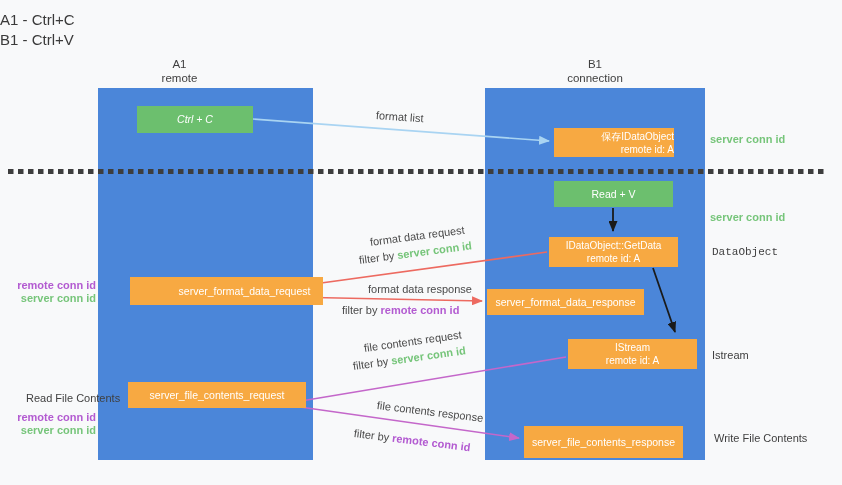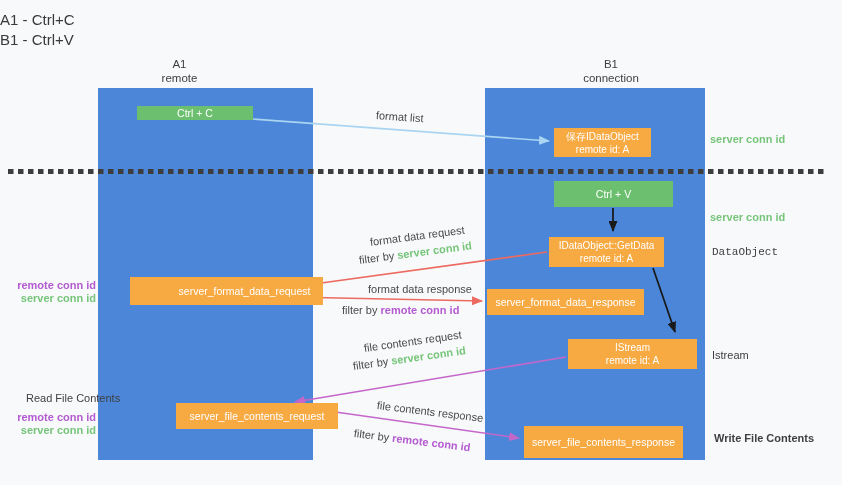--- a/index.html
+++ b/index.html
@@ -10,21 +10,21 @@
   }
   .title-block {
     position:absolute; left:0; top:10px; width:842px;
     text-align:left; color:#3a3a3a; font-size:15px; line-height:20px;
   }
   .lane-header {
     position:absolute; top:57px; text-align:center;
     color:#3f3f3f; font-size:11.5px; line-height:14px;
   }
   .lane-header.a1 { left:72px; width:215px; }
-  .lane-header.b1 { left:501px; width:220px; }
+  .lane-header.b1 { left:485px; width:220px; }
   .lane {
     position:absolute; top:88px; height:372px; background:#4b86d9;
   }
   .lane.a1 { left:98px; width:215px; }
   .lane.b1 { left:485px; width:220px; }
   svg.overlay { position:absolute; left:0; top:0; z-index:3; }
   .node {
     position:absolute; z-index:4; display:flex; flex-direction:column;
     align-items:center; justify-content:center; text-align:center;
     color:#ffffff; font-size:10.5px; line-height:13px; white-space:nowrap;
@@ -91,52 +91,52 @@
 
     <line x1="547" y1="252" x2="292" y2="287" stroke="#ed6a60" stroke-width="1.6" marker-end="url(#m-red)"></line>
 
     <line x1="290" y1="297" x2="482" y2="301" stroke="#ed6a60" stroke-width="1.6" marker-end="url(#m-red)"></line>
 
     <line x1="566" y1="357" x2="295" y2="402" stroke="#c467ca" stroke-width="1.6" marker-end="url(#m-purple)"></line>
 
     <line x1="293" y1="406" x2="519" y2="438" stroke="#c467ca" stroke-width="1.6" marker-end="url(#m-purple)"></line>
   </svg>
 
-  <div class="node green" style="left:137px;top:106px;width:116px;height:14px;">
+  <div class="node green" style="left:137px;top:106px;width:116px;height:27px;font-style:italic;">
     <div>Ctrl + C</div>
   </div>
 
-  <div class="node orange" style="left:554px;top:128px;width:97px;height:29px;font-size:10px;">
+  <div class="node orange" style="left:554px;top:128px;width:120px;height:29px;font-size:10px;align-items:flex-end;">
     <div>保存IDataObject</div>
     <div>remote id: A</div>
   </div>
 
   <div class="node green" style="left:554px;top:181px;width:119px;height:26px;">
-    <div>Ctrl + V</div>
+    <div>Read + V</div>
   </div>
 
-  <div class="node orange" style="left:549px;top:237px;width:115px;height:30px;font-size:10px;">
+  <div class="node orange" style="left:549px;top:237px;width:129px;height:30px;font-size:10px;">
     <div>IDataObject::GetData</div>
     <div>remote id: A</div>
   </div>
 
   <div class="node orange" style="left:130px;top:277px;width:157px;height:28px;padding-left:36px;">
     <div>server_format_data_request</div>
   </div>
 
   <div class="node orange" style="left:487px;top:289px;width:157px;height:26px;">
     <div>server_format_data_response</div>
   </div>
 
   <div class="node orange" style="left:568px;top:339px;width:129px;height:30px;font-size:10px;">
     <div>IStream</div>
     <div>remote id: A</div>
   </div>
 
-  <div class="node orange" style="left:128px;top:403px;width:162px;height:26px;margin-left:48px;">
+  <div class="node orange" style="left:128px;top:382px;width:178px;height:26px;">
     <div>server_file_contents_request</div>
   </div>
 
   <div class="node orange" style="left:524px;top:426px;width:159px;height:32px;">
     <div>server_file_contents_response</div>
   </div>
 
   <div class="edge-label" style="left:376px;top:109px;transform:rotate(4deg);">format list</div>
 
   <div class="edge-label" style="left:370px;top:236px;transform:rotate(-7.5deg);">format data request</div>
@@ -156,21 +156,21 @@
 
   <div class="edge-label" style="left:377px;top:399px;transform:rotate(7deg);">file contents response</div>
   <div class="edge-label" style="left:354px;top:427px;transform:rotate(7deg);">
     <span>filter by </span><span class="purple-txt">remote conn id</span>
   </div>
 
   <div class="side-label green-txt" style="left:710px;top:133px;">server conn id</div>
   <div class="side-label green-txt" style="left:710px;top:211px;">server conn id</div>
   <div class="side-label gray" style="left:712px;top:246px;font-family:Liberation Mono, monospace;">DataObject</div>
   <div class="side-label gray" style="left:712px;top:349px;">Istream</div>
-  <div class="side-label gray" style="left:714px;top:432px;font-weight:bold;">Write File Contents</div>
+  <div class="side-label gray" style="left:714px;top:432px;">Write File Contents</div>
 
   <div class="side-label purple-txt ralign" style="left:0px;top:279px;">remote conn id</div>
   <div class="side-label green-txt ralign" style="left:0px;top:292px;">server conn id</div>
   <div class="side-label gray" style="left:18px;top:392px;margin-left:8px;">Read File Contents</div>
   <div class="side-label purple-txt ralign" style="left:0px;top:411px;">remote conn id</div>
   <div class="side-label green-txt ralign" style="left:0px;top:424px;">server conn id</div>
 
 </div>
 
 </body></html>

